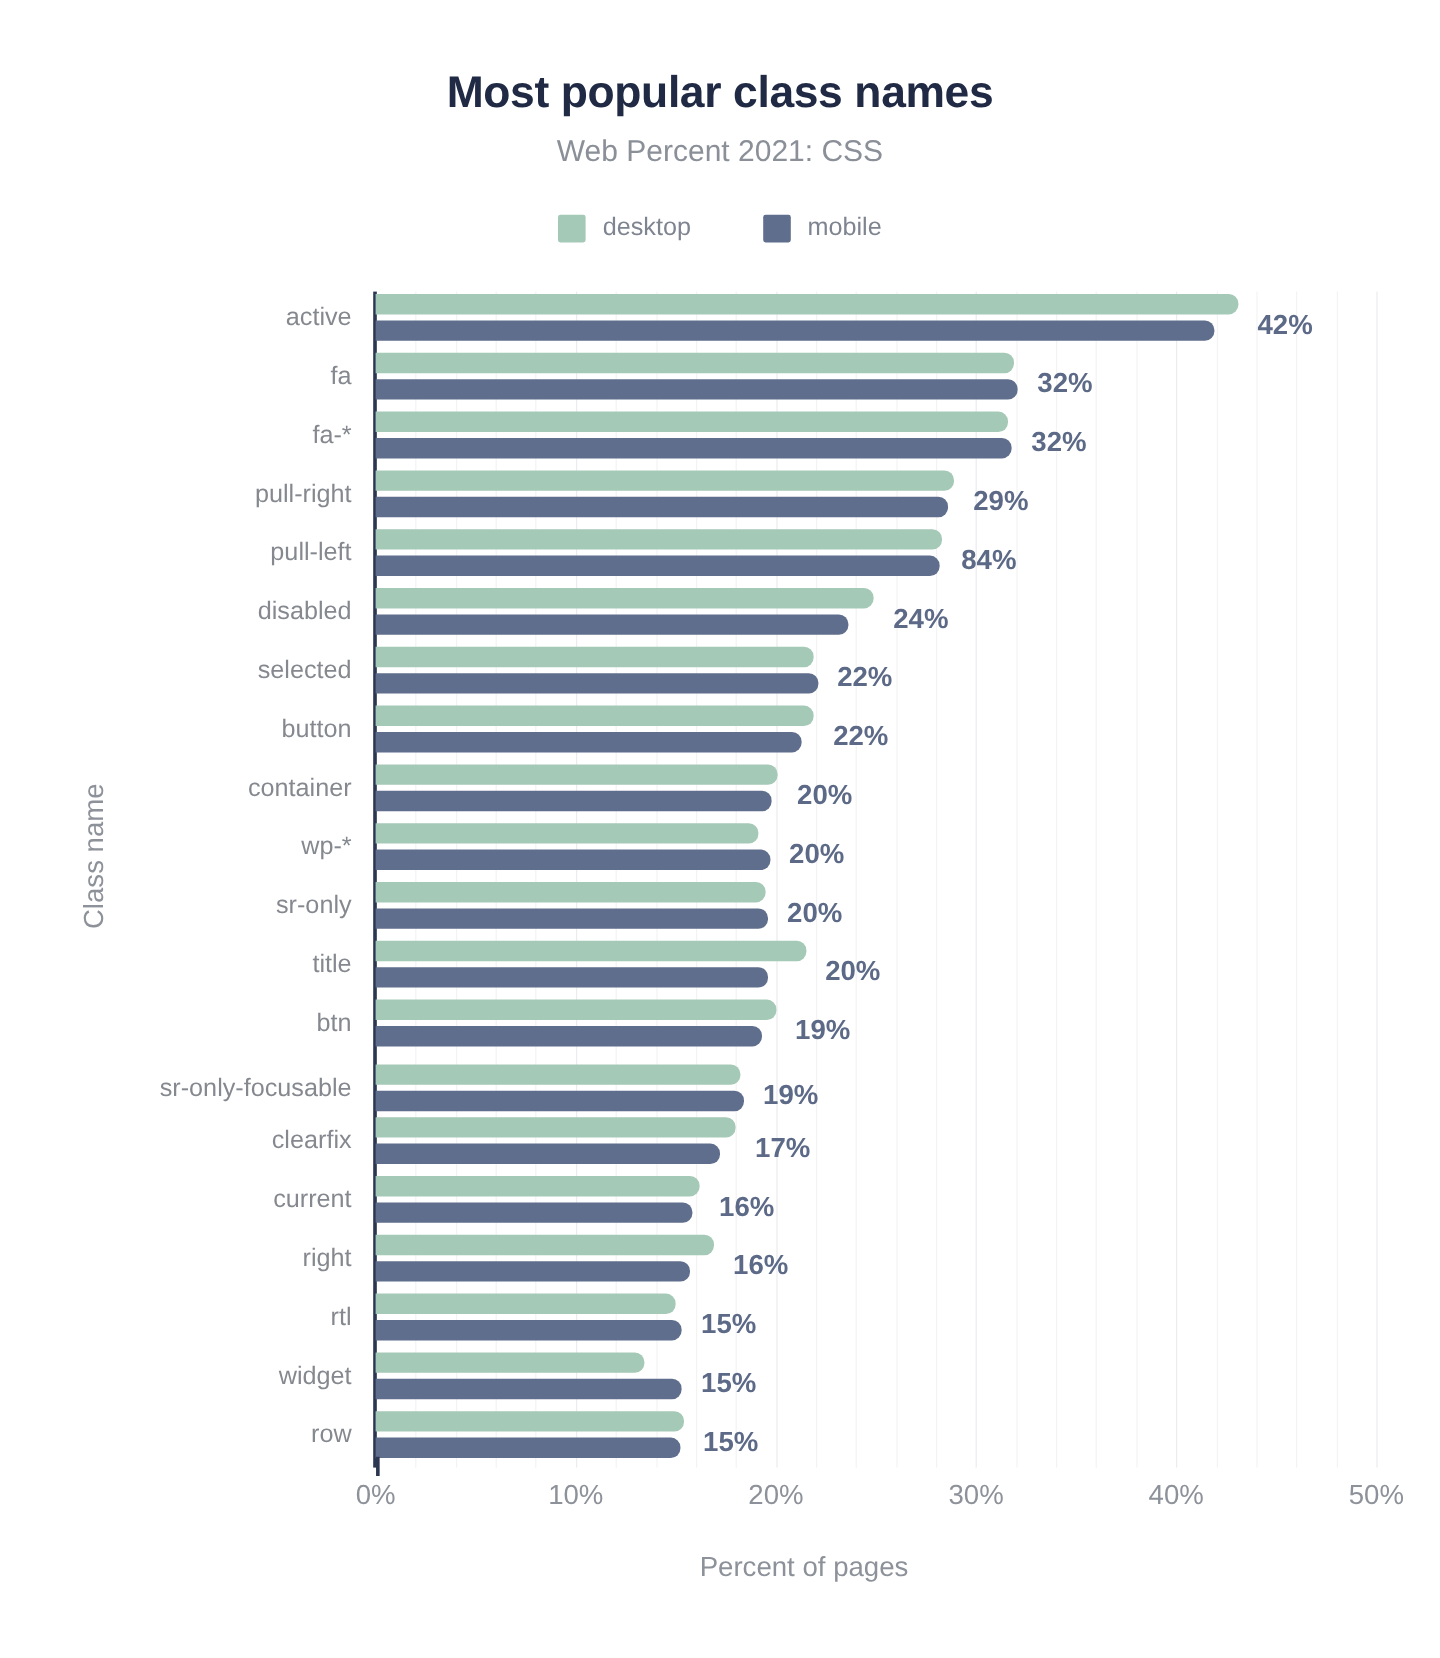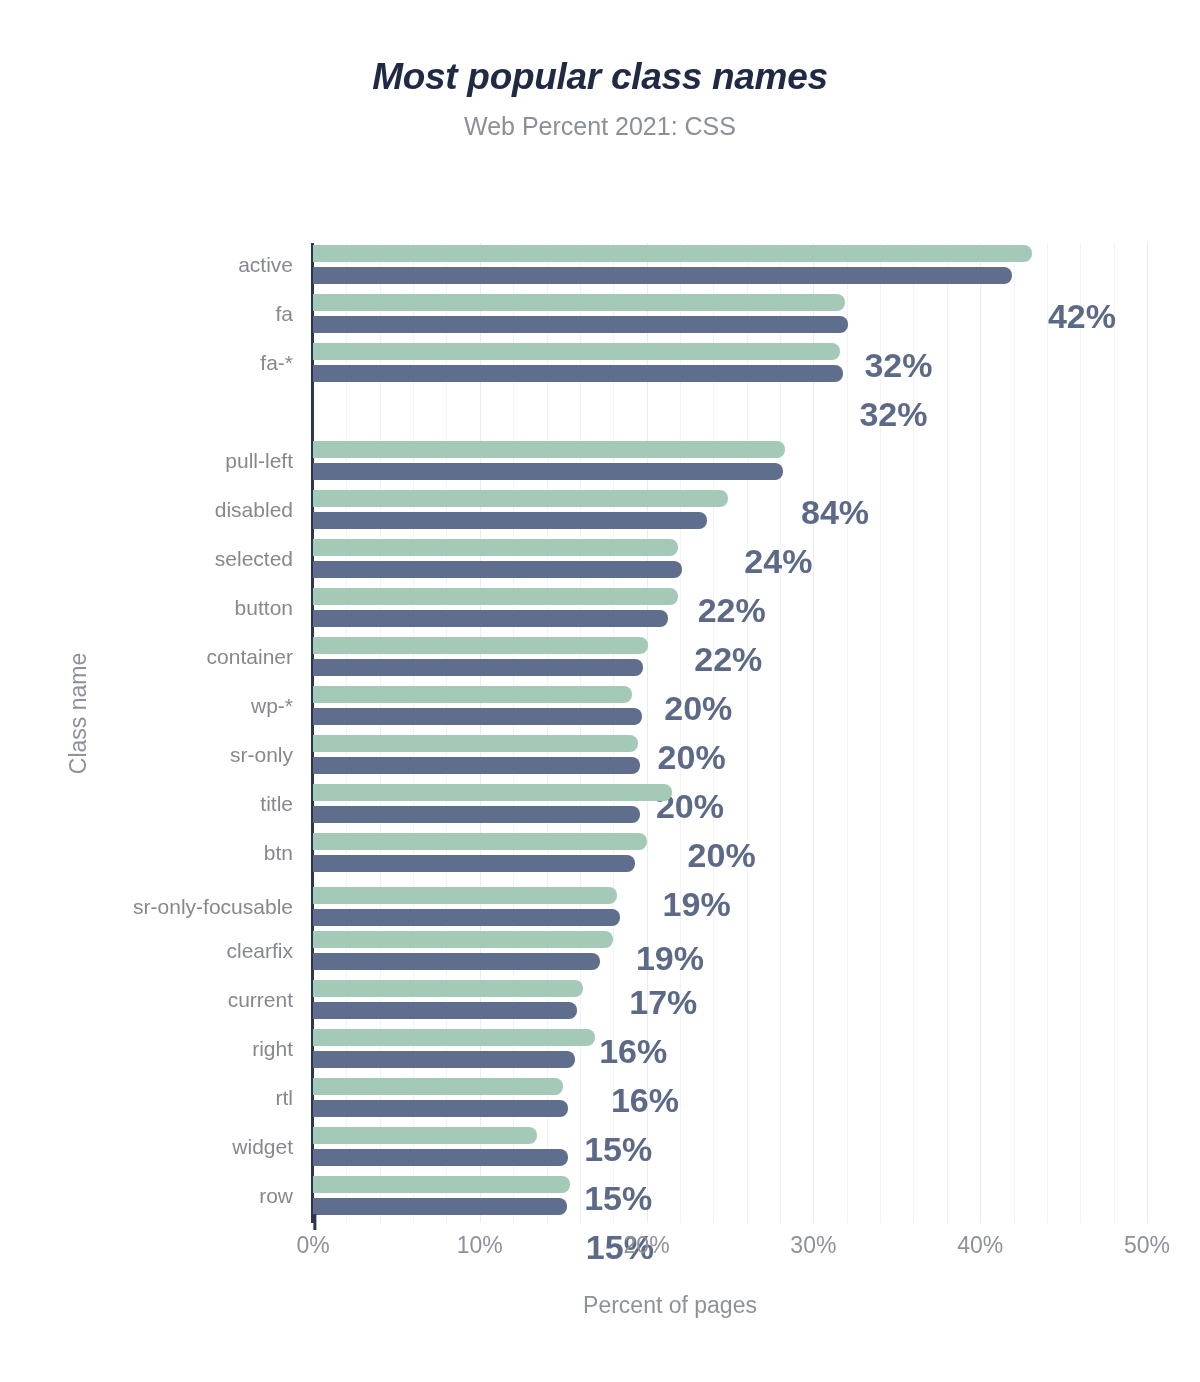--- a/index.html
+++ b/index.html
@@ -24,21 +24,20 @@
 
   .chart-title {
     position: absolute;
     left: 0; top: 56px;
     width: 1200px;
     text-align: center;
     font-size: 37px;
     font-weight: bold;
     color: #202a44;
     letter-spacing: -0.3px;
-    font-style: italic;
   }
   .chart-subtitle {
     position: absolute;
     left: 0; top: 112px;
     width: 1200px;
     text-align: center;
     font-size: 25px;
     font-weight: normal;
     color: #8a8f98;
   }
@@ -118,25 +117,24 @@
   .cat-label {
     position: absolute;
     width: 300px;
     text-align: right;
     font-size: 21px;
     color: #85898f;
     white-space: nowrap;
   }
   .value-label {
     position: absolute;
-    font-size: 34px;
+    font-size: 23px;
     font-weight: bold;
     color: #5c6a87;
     white-space: nowrap;
-    margin-top: 40px;
   }
 
   .xticks {
     position: absolute;
     left: 313px;
     top: 1232px;
     width: 834px;
     height: 40px;
   }
   .xtick {
@@ -179,20 +177,30 @@
   }
 </style>
 </head>
 <body>
 
 <div class="chart-root">
 
   <div class="chart-title">Most popular class names</div>
   <div class="chart-subtitle">Web Percent 2021: CSS</div>
 
+  <div class="legend">
+    <div class="legend-item">
+      <span class="legend-swatch" style="background:#a5c9b7"></span>
+      <span class="legend-label">desktop</span>
+    </div>
+    <div class="legend-item">
+      <span class="legend-swatch" style="background:#5f6e8c"></span>
+      <span class="legend-label">mobile</span>
+    </div>
+  </div>
 
   <div class="plot">
     <div class="gridlines" id="gridlines">
         <div class="gridline" style="left: 0px;"></div>
         <div class="gridline minor" style="left: 33.36px;"></div>
         <div class="gridline minor" style="left: 66.72px;"></div>
         <div class="gridline minor" style="left: 100.08px;"></div>
         <div class="gridline minor" style="left: 133.44px;"></div>
         <div class="gridline" style="left: 166.8px;"></div>
         <div class="gridline minor" style="left: 200.16px;"></div>
@@ -229,20 +237,26 @@
           <div class="bar desktop" style="left: 0px; width: 532.092px; background: rgb(165, 201, 183);"></div>
           <div class="bar mobile" style="left: 0px; width: 535.428px; background: rgb(95, 110, 140);"></div>
           <div class="value-label" style="left: 551.428px; top: 13.5px;">32%</div>
         </div>
         <div class="row" style="top: 98px; height: 49px;">
           <div class="cat-label" style="left: -320px; top: 9.5px;">fa-*</div>
           <div class="bar desktop" style="left: 0px; width: 527.088px; background: rgb(165, 201, 183);"></div>
           <div class="bar mobile" style="left: 0px; width: 530.424px; background: rgb(95, 110, 140);"></div>
           <div class="value-label" style="left: 546.424px; top: 13.5px;">32%</div>
         </div>
+        <div class="row" style="top: 147px; height: 49px;">
+          <div class="cat-label" style="left: -320px; top: 9.5px;">pull-right</div>
+          <div class="bar desktop" style="left: 0px; width: 482.052px; background: rgb(165, 201, 183);"></div>
+          <div class="bar mobile" style="left: 0px; width: 477.048px; background: rgb(95, 110, 140);"></div>
+          <div class="value-label" style="left: 498.052px; top: 13.5px;">29%</div>
+        </div>
         <div class="row" style="top: 196px; height: 49px;">
           <div class="cat-label" style="left: -320px; top: 9.5px;">pull-left</div>
           <div class="bar desktop" style="left: 0px; width: 472.044px; background: rgb(165, 201, 183);"></div>
           <div class="bar mobile" style="left: 0px; width: 470.376px; background: rgb(95, 110, 140);"></div>
           <div class="value-label" style="left: 488.044px; top: 13.5px;">84%</div>
         </div>
         <div class="row" style="top: 245px; height: 49px; padding-left: 32px;">
           <div class="cat-label" style="left: -320px; top: 9.5px;">disabled</div>
           <div class="bar desktop" style="left: 0px; width: 415.332px; background: rgb(165, 201, 183);"></div>
           <div class="bar mobile" style="left: 0px; width: 393.648px; background: rgb(95, 110, 140);"></div>

